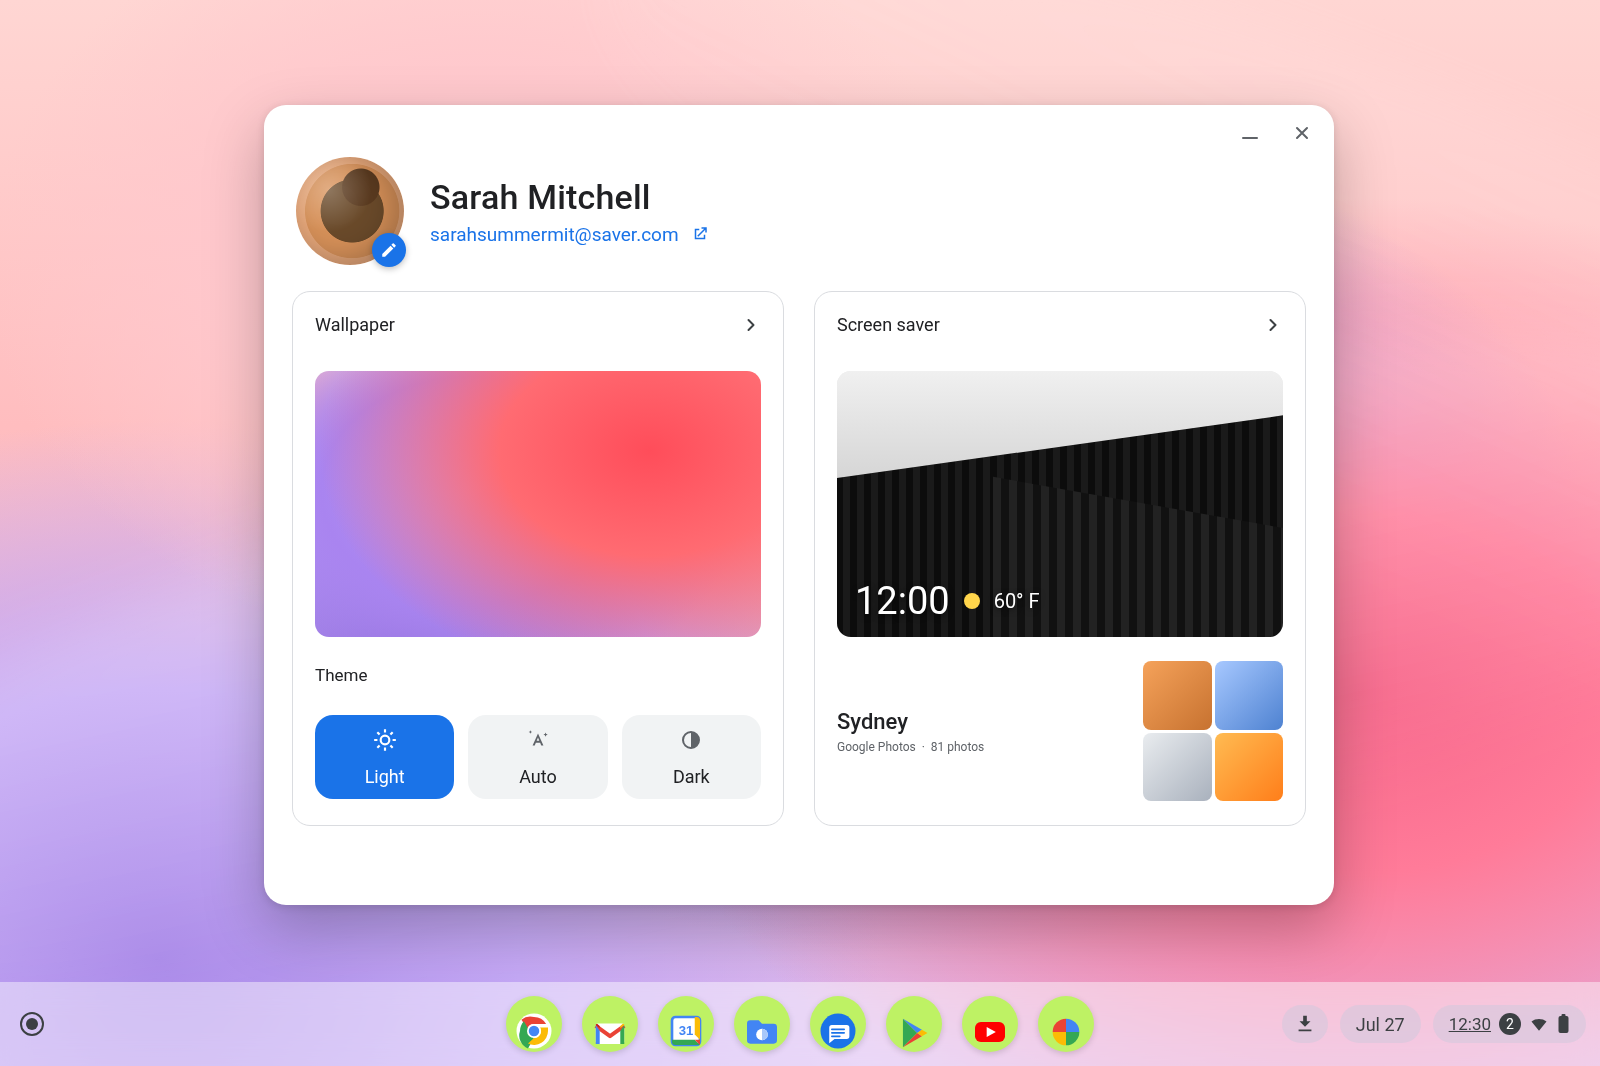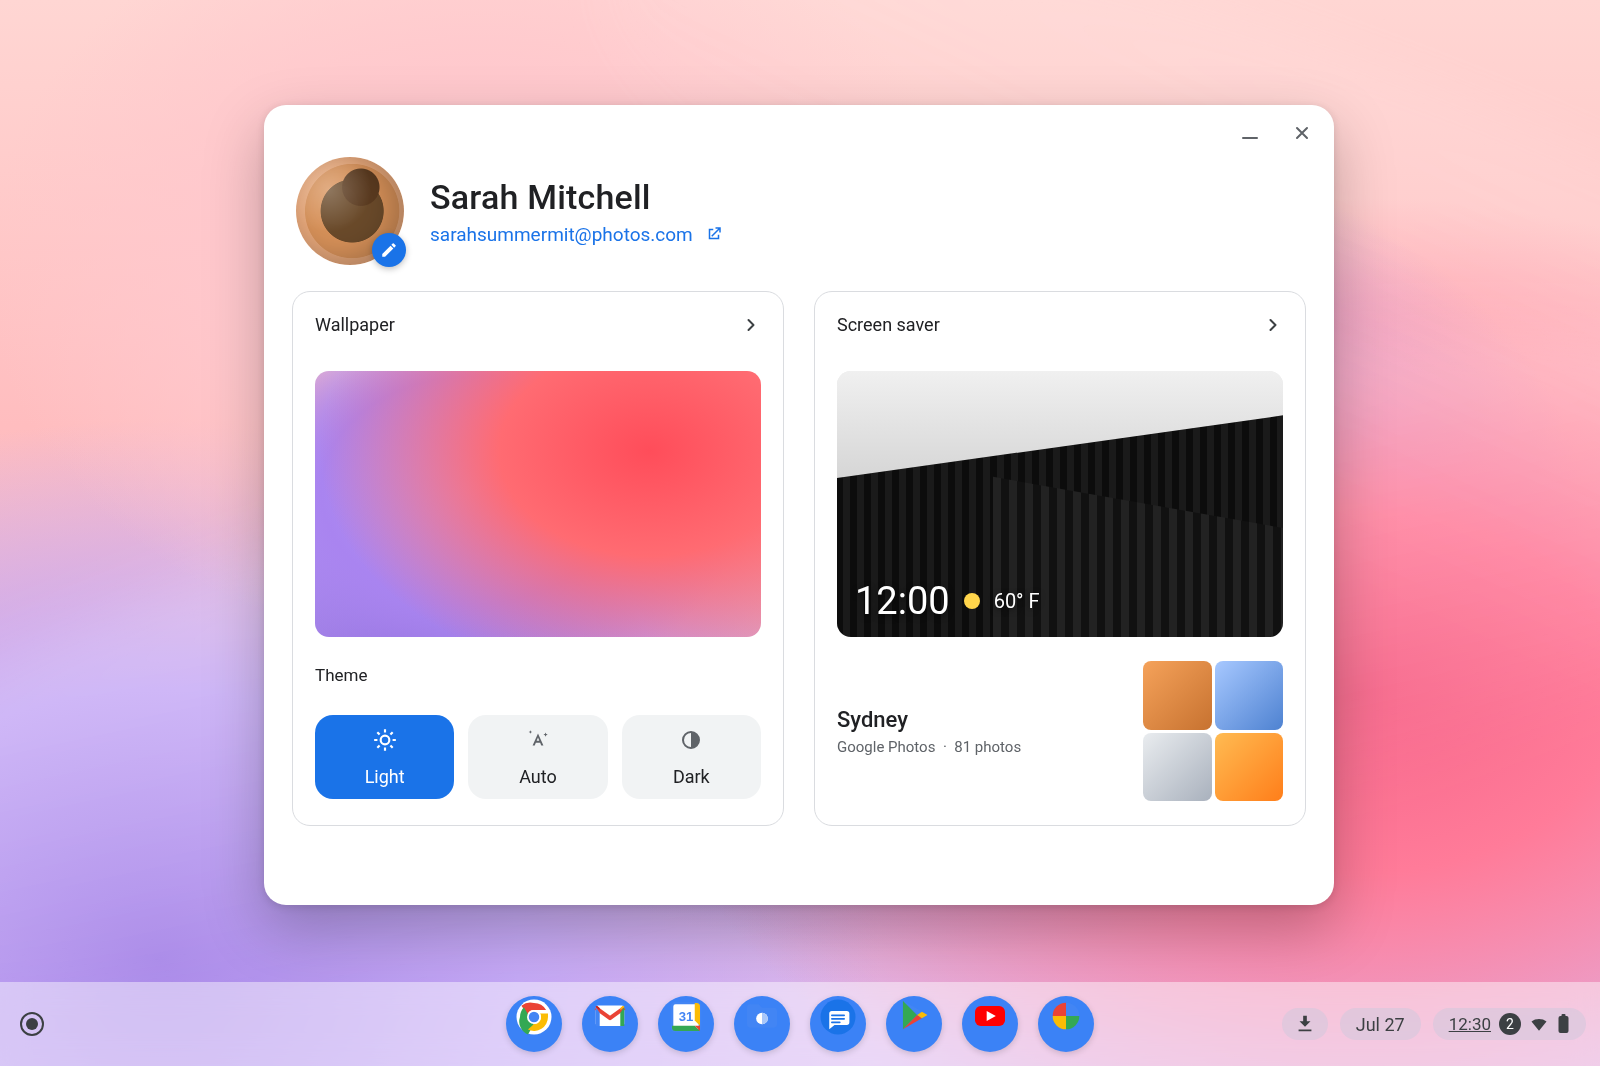--- a/index.html
+++ b/index.html
@@ -85,39 +85,39 @@
   background:repeating-linear-gradient(90deg,#222 0 8px,#111 8px 16px);
   transform:skewY(10deg);}
 .ss-overlay{position:absolute;left:18px;bottom:14px;display:flex;align-items:center;gap:14px;color:#fff;text-shadow:0 2px 6px rgba(0,0,0,.6);}
 .ss-time{font-size:38px;font-weight:400;}
 .ss-wx-dot{width:16px;height:16px;border-radius:50%;background:#ffd54b;}
 .ss-temp{font-size:20px;}
 
 
 .album-row{display:flex;align-items:center;justify-content:space-between;margin-top:24px;}
 .album-title{font-size:22px;font-weight:500;margin:0 0 6px;}
-.album-sub{color:var(--muted);font-size:15px;}
+.album-sub{color:var(--muted);font-size:12px;}
 .album-grid{display:grid;grid-template-columns:1fr 1fr;grid-template-rows:1fr 1fr;gap:3px;width:140px;height:140px;}
 .thumb{border-radius:8px;}
 .thumb.t1{background:linear-gradient(135deg,#f5a25a,#c77230);} 
 .thumb.t2{background:linear-gradient(135deg,#a7c8ff,#4e82d1);} 
 .thumb.t3{background:linear-gradient(135deg,#e9ecef,#a9b1bd);} 
 .thumb.t4{background:linear-gradient(135deg,#ffbb52,#ff7e1a);} 
 
 
 .shelf{position:absolute;left:0;right:0;bottom:0;height:84px;}
 .shelf-bg{position:absolute;inset:0;background:rgba(255,255,255,.45);backdrop-filter:blur(14px);}
 .shelf-content{position:absolute;inset:0;display:flex;align-items:center;justify-content:center;}
 .launcher{position:absolute;left:20px;top:50%;transform:translateY(-50%);
   width:24px;height:24px;border-radius:50%;border:2.5px solid #3c4043;}
 .launcher::after{content:"";position:absolute;inset:4px;border-radius:50%;background:#3c4043;}
 .shelf-center{display:flex;gap:20px;align-items:center;}
-.app-icon{width:56px;height:56px;border-radius:50%;background:#3b82f6;display:flex;align-items:flex-start;justify-content:center;box-shadow:0 2px 6px rgba(0,0,0,.15);cursor:pointer;}
+.app-icon{width:56px;height:56px;border-radius:50%;background:#bef264;display:flex;align-items:flex-end;justify-content:center;box-shadow:0 2px 6px rgba(0,0,0,.15);cursor:pointer;}
 .shelf-right{position:absolute;right:14px;top:50%;transform:translateY(-50%);display:flex;align-items:center;gap:12px;}
-.pill{height:32px;border-radius:22px;background:rgba(210,200,220,.55);padding:0 16px;display:flex;align-items:center;gap:10px;font-size:18px;color:#3c4043;justify-content:center;}
+.pill{height:38px;border-radius:22px;background:rgba(210,200,220,.55);padding:0 16px;display:flex;align-items:center;gap:10px;font-size:18px;color:#3c4043;justify-content:center;}
 .status-pill{font-size:17px;gap:8px;text-decoration:underline;}
 .badge-num{width:22px;height:22px;border-radius:50%;background:#3c4043;color:#fff;font-size:14px;display:flex;align-items:center;justify-content:center;}
 .wifi,.batt{display:inline-flex;}
 
 
 svg{display:block;}
 </style>
 </head>
 <body>
 
@@ -144,21 +144,21 @@
       <div class="avatar"></div>
       <div class="edit-badge">
         <svg width="18" height="18" viewBox="0 0 24 24">
             <path d="M3 17.25V21h3.75L17.81 9.94l-3.75-3.75L3 17.25zM20.71 7.04a1 1 0 000-1.41l-2.34-2.34a1 1 0 00-1.41 0l-1.83 1.83 3.75 3.75 1.83-1.83z" fill="#fff"></path>
           </svg>
       </div>
     </div>
     <div>
       <h1 class="profile-name">Sarah Mitchell</h1>
       <div class="profile-email">
-        <a href="#">sarahsummermit@photos.com</a>
+        <a href="#">sarahsummermit@saver.com</a>
         <svg width="18" height="18" viewBox="0 0 24 24">
             <path d="M14 3h7v7h-2V6.41l-9.29 9.3-1.42-1.42 9.3-9.29H14V3zM5 5h6v2H7v10h10v-4h2v6H5V5z" fill="#1a73e8"></path>
           </svg>
       </div>
     </div>
   </div>
 
   <div class="cards">
 
     <div class="card">

